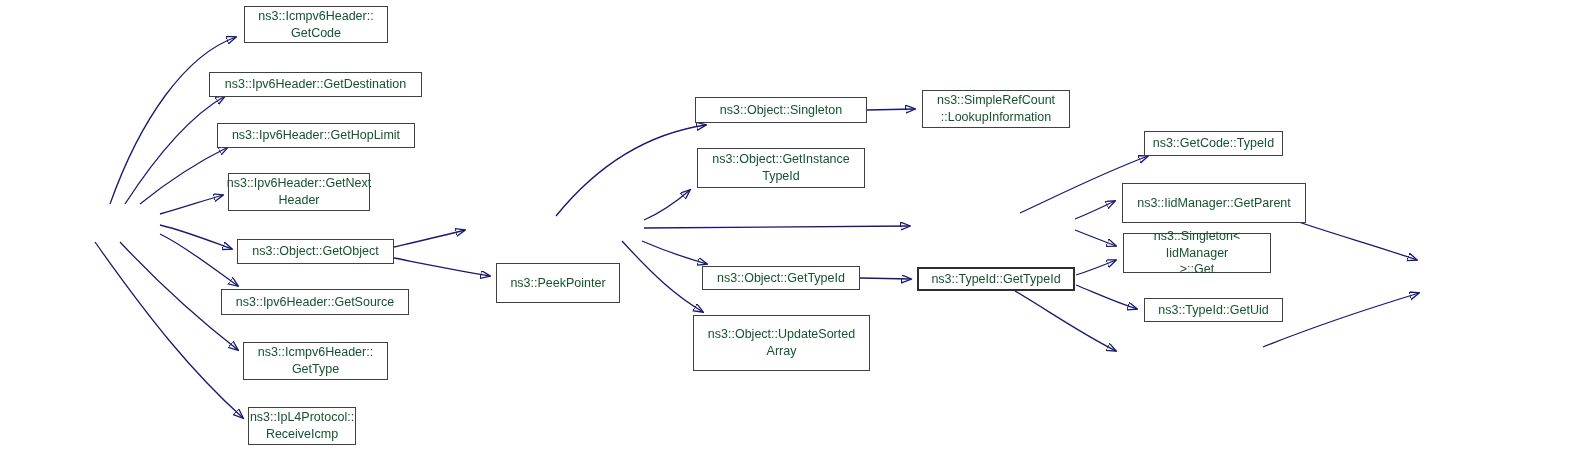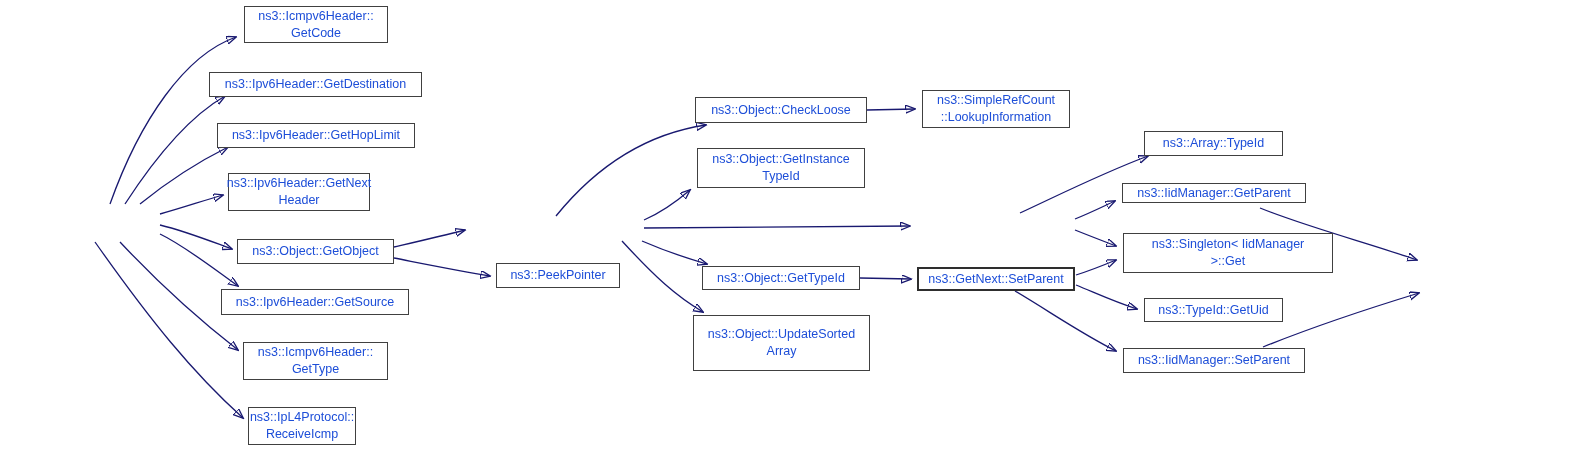--- a/index.html
+++ b/index.html
@@ -10,21 +10,21 @@
     font-family:"Liberation Sans", sans-serif;
     overflow:hidden;
   }
   svg.edges{position:absolute;left:0;top:0;width:1589px;height:453px;}
   svg.edges path{fill:none;stroke:#191970;stroke-width:1.3px;}
   .node{
     position:absolute;
     box-sizing:border-box;
     background:#ffffff;
     border:1px solid #404040;
-    color:#1d4ed8;
+    color:#14532d;
     font-size:12.5px;
     line-height:1.35;
     display:flex;align-items:center;justify-content:center;
     text-align:center;
     white-space:pre-line;
     cursor:pointer;
     padding:4px 3px;
   }
   .node.highlight{background:#bfbfbf;border:1.5px solid #000000;cursor:default;}
   .node.bold{border-width:2px;border-color:#2e2e2e;}
@@ -82,43 +82,42 @@
 
   <div class="node" style="left:221px;top:289px;width:188px;height:26px">ns3::Ipv6Header::GetSource</div>
 
   <div class="node" style="left:243px;top:342px;width:145px;height:38px">ns3::Icmpv6Header::
 GetType</div>
 
   <div class="node" style="left:248px;top:407px;width:108px;height:38px">ns3::IpL4Protocol::
 ReceiveIcmp</div>
 
 
-  <div class="node" style="left:496px;top:263px;width:124px;height:25px">ns3::PeekPointer</div>
+  <div class="node" style="left:496px;top:263px;width:124px;height:40px">ns3::PeekPointer</div>
 
-  <div class="node" style="left:695px;top:97px;width:172px;height:26px">ns3::Object::CheckLoose</div>
+  <div class="node" style="left:695px;top:97px;width:172px;height:26px">ns3::Object::Singleton</div>
 
   <div class="node" style="left:697px;top:148px;width:168px;height:40px">ns3::Object::GetInstance
 TypeId</div>
 
   <div class="node" style="left:702px;top:266px;width:158px;height:24px">ns3::Object::GetTypeId</div>
 
   <div class="node" style="left:693px;top:315px;width:177px;height:56px">ns3::Object::UpdateSorted
 Array</div>
 
   <div class="node" style="left:922px;top:90px;width:148px;height:38px">ns3::SimpleRefCount
 ::LookupInformation</div>
 
-  <div class="node" style="left:1144px;top:131px;width:139px;height:25px">ns3::Array::TypeId</div>
+  <div class="node" style="left:1144px;top:131px;width:139px;height:25px">ns3::GetCode::TypeId</div>
 
-  <div class="node" style="left:1122px;top:183px;width:184px;height:20px">ns3::IidManager::GetParent</div>
+  <div class="node" style="left:1122px;top:183px;width:184px;height:40px">ns3::IidManager::GetParent</div>
 
 
-  <div class="node" style="left:1123px;top:233px;width:210px;height:40px">ns3::Singleton&lt; IidManager
+  <div class="node" style="left:1123px;top:233px;width:148px;height:40px">ns3::Singleton&lt; IidManager
 &gt;::Get</div>
 
-  <div class="node bold" style="left:917px;top:267px;width:158px;height:24px">ns3::GetNext::SetParent</div>
+  <div class="node bold" style="left:917px;top:267px;width:158px;height:24px">ns3::TypeId::GetTypeId</div>
 
   <div class="node" style="left:1144px;top:298px;width:139px;height:24px">ns3::TypeId::GetUid</div>
 
-  <div class="node" style="left:1123px;top:348px;width:182px;height:25px">ns3::IidManager::SetParent</div>
 
 
 </div>
 
 </body></html>

